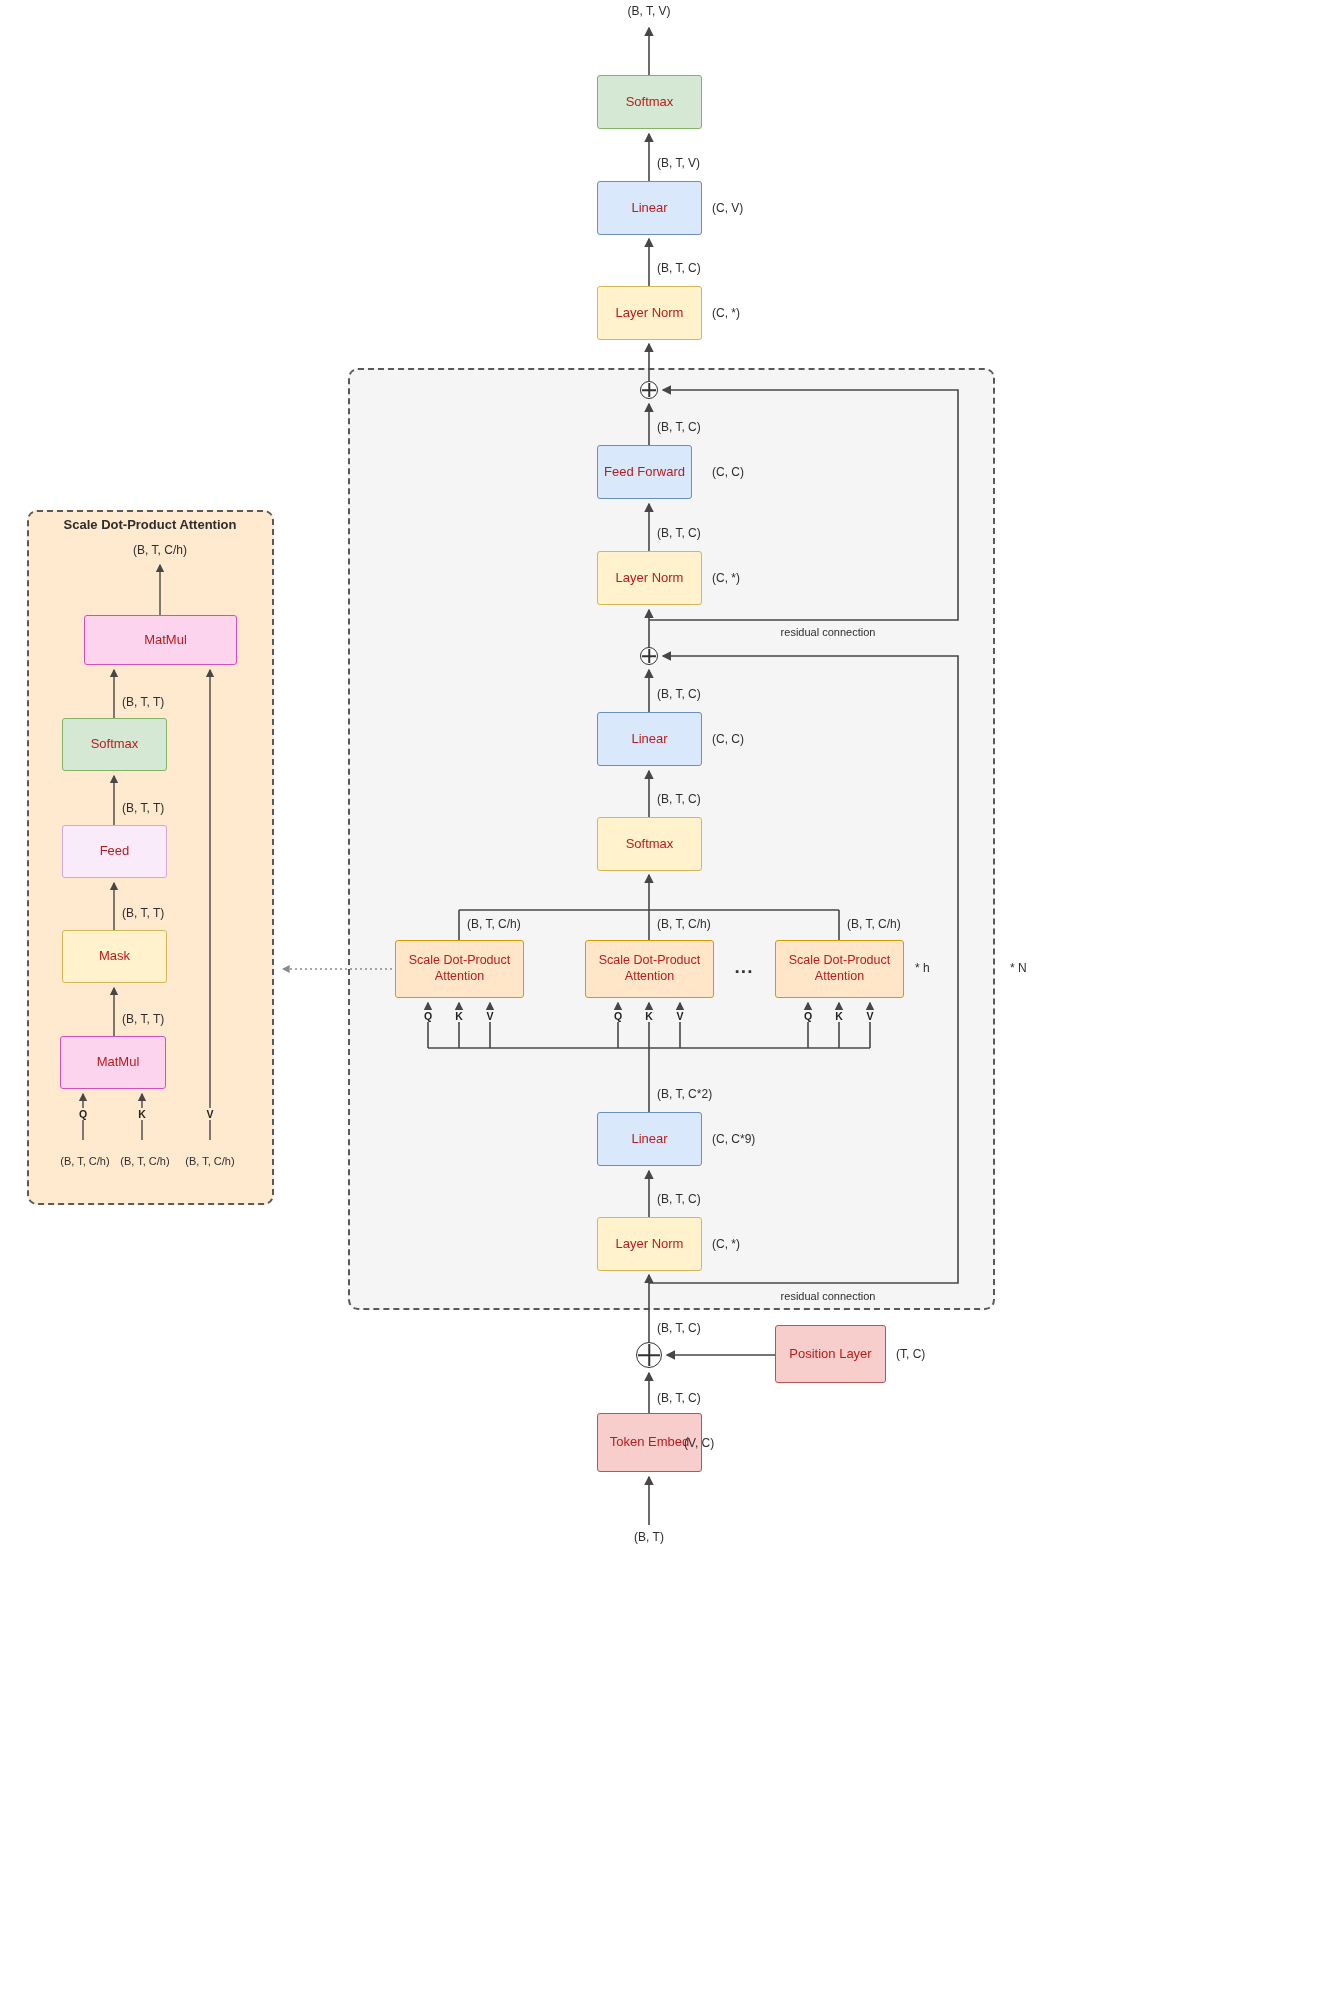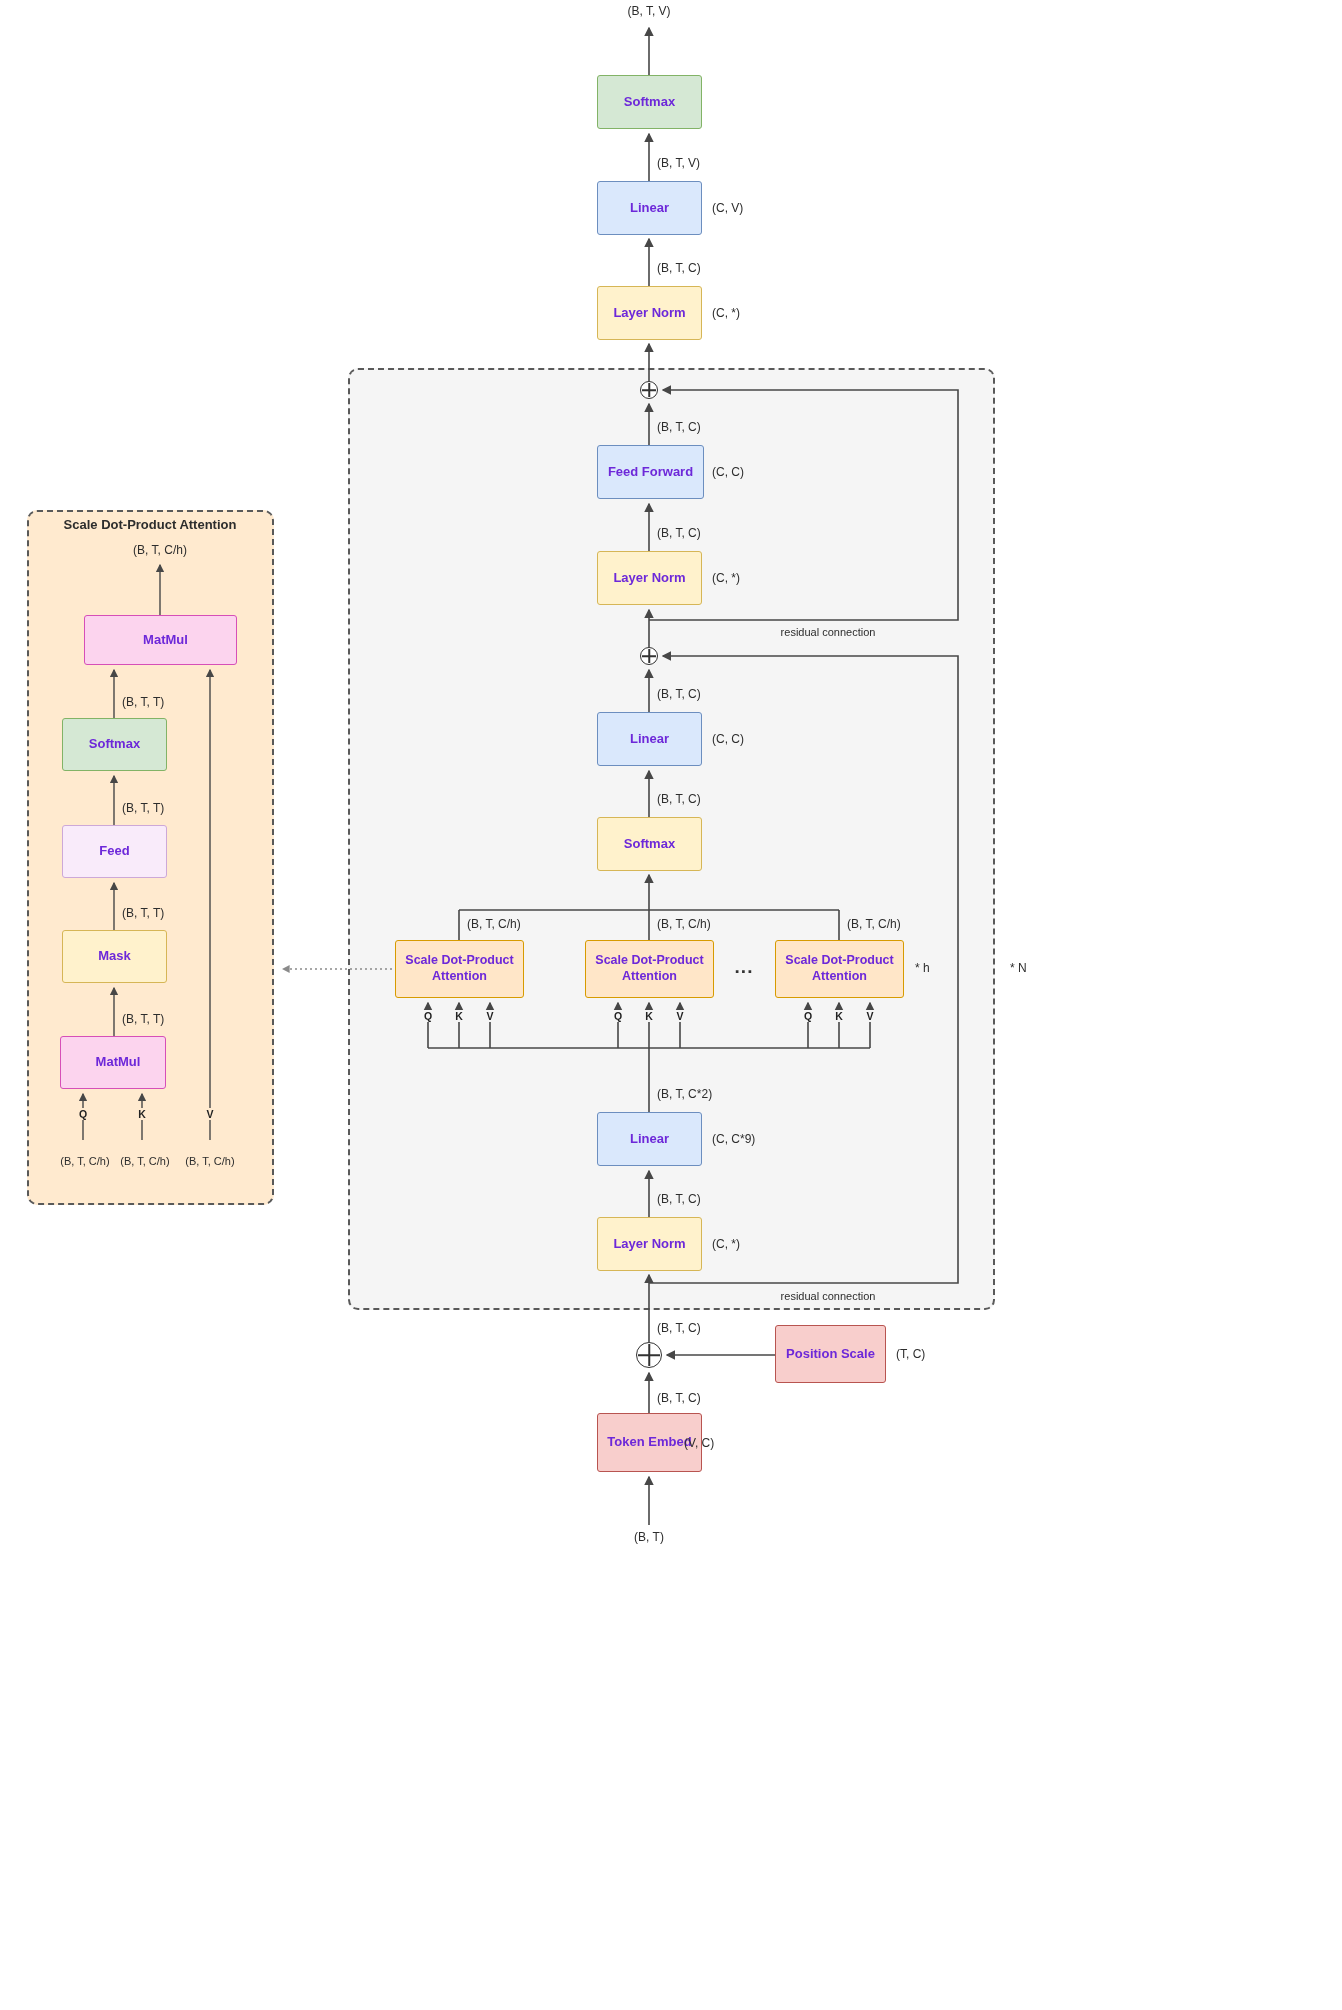--- a/index.html
+++ b/index.html
@@ -7,21 +7,21 @@
   body { font-family: "Liberation Sans", sans-serif; }
   .canvas { position: relative; width: 1342px; height: 2010px; background: #ffffff; overflow: hidden; }
 
   .panel { position: absolute; z-index: 1; border: 2px dashed #595959; border-radius: 10px; }
   .block-panel  { background: #f5f5f5; }
   .detail-panel { background: #ffeacf; }
 
   .wires { position: absolute; left: 0; top: 0; z-index: 2; pointer-events: none; }
 
   .node { position: absolute; z-index: 3; display: flex; align-items: center; justify-content: center;
-          text-align: center; font-size: 13px; font-weight: 700; color: #6d28d9;
+          text-align: center; font-size: 13px; font-weight: 400; color: #b91c1c;
           border: 1px solid #666; border-radius: 3px; line-height: 1.25; padding: 2px; }
   .green { background: #d5e8d4; border-color: #82b366; }
   .blue  { background: #dae8fc; border-color: #6c8ebf; }
   .yellow{ background: #fff2cc; border-color: #d6b656; }
   .red   { background: #f8cecc; border-color: #b85450; }
   .tan   { background: #ffe6c8; border-color: #d79b00; font-size: 12.5px; }
   .pinkm { background: #fcd4ee; border-color: #d64fb8; padding-left: 12px; }
   .maskc { background: #f9ebfa; border-color: #cda8d8; }
 
   .lbl { position: absolute; z-index: 4; font-size: 12px; color: #2d2d2d; white-space: nowrap; }
@@ -111,21 +111,21 @@
   <div class="node green" style="left:597px;top:75px;width:105px;height:54px">Softmax</div>
   <div class="lbl left" style="left:657px;top:163px">(B, T, V)</div>
   <div class="node blue" style="left:597px;top:181px;width:105px;height:54px">Linear</div>
   <div class="lbl left" style="left:712px;top:208px">(C, V)</div>
   <div class="lbl left" style="left:657px;top:268px">(B, T, C)</div>
   <div class="node yellow" style="left:597px;top:286px;width:105px;height:54px">Layer Norm</div>
   <div class="lbl left" style="left:712px;top:313px">(C, *)</div>
 
   <div class="addcircle" style="left:640px;top:381px;width:18px;height:18px"></div>
   <div class="lbl left" style="left:657px;top:427px">(B, T, C)</div>
-  <div class="node blue" style="left:597px;top:445px;width:107px;height:54px">Feed Forward</div>
+  <div class="node blue" style="left:597px;top:445px;width:95px;height:54px">Feed Forward</div>
   <div class="lbl left" style="left:712px;top:472px">(C, C)</div>
   <div class="lbl left" style="left:657px;top:533px">(B, T, C)</div>
   <div class="node yellow" style="left:597px;top:551px;width:105px;height:54px">Layer Norm</div>
   <div class="lbl left" style="left:712px;top:578px">(C, *)</div>
   <div class="lbl center small" style="left:828px;top:632px">residual connection</div>
 
   <div class="addcircle" style="left:640px;top:647px;width:18px;height:18px"></div>
   <div class="lbl left" style="left:657px;top:694px">(B, T, C)</div>
   <div class="node blue" style="left:597px;top:712px;width:105px;height:54px">Linear</div>
   <div class="lbl left" style="left:712px;top:739px">(C, C)</div>
@@ -156,21 +156,21 @@
   <div class="lbl left" style="left:657px;top:1094px">(B, T, C*2)</div>
   <div class="node blue" style="left:597px;top:1112px;width:105px;height:54px">Linear</div>
   <div class="lbl left" style="left:712px;top:1139px">(C, C*9)</div>
   <div class="lbl left" style="left:657px;top:1199px">(B, T, C)</div>
   <div class="node yellow" style="left:597px;top:1217px;width:105px;height:54px">Layer Norm</div>
   <div class="lbl left" style="left:712px;top:1244px">(C, *)</div>
   <div class="lbl center small" style="left:828px;top:1296px">residual connection</div>
 
   <div class="lbl left" style="left:657px;top:1328px">(B, T, C)</div>
   <div class="addcircle" style="left:636px;top:1342px;width:26px;height:26px"></div>
-  <div class="node red" style="left:775px;top:1325px;width:111px;height:58px">Position Scale</div>
+  <div class="node red" style="left:775px;top:1325px;width:111px;height:58px">Position Layer</div>
   <div class="lbl left" style="left:896px;top:1354px">(T, C)</div>
   <div class="lbl left" style="left:657px;top:1398px">(B, T, C)</div>
   <div class="node red" style="left:597px;top:1413px;width:105px;height:59px">Token Embed</div>
   <div class="lbl left" style="left:684px;top:1443px">(V, C)</div>
   <div class="lbl center" style="left:649px;top:1537px">(B, T)</div>
 
   <div class="lbl center bold13" style="left:150px;top:524px">Scale Dot-Product Attention</div>
   <div class="lbl center" style="left:160px;top:550px">(B, T, C/h)</div>
   <div class="node pinkm" style="left:84px;top:615px;width:153px;height:50px">MatMul</div>
   <div class="lbl left" style="left:122px;top:702px">(B, T, T)</div>

